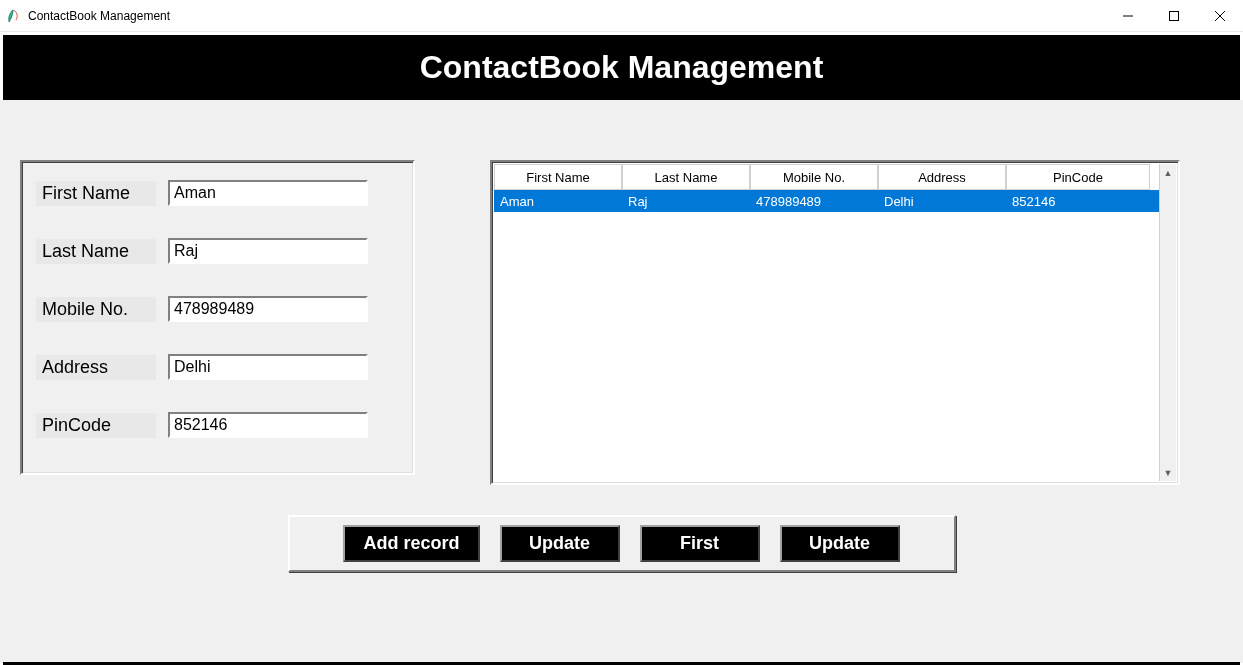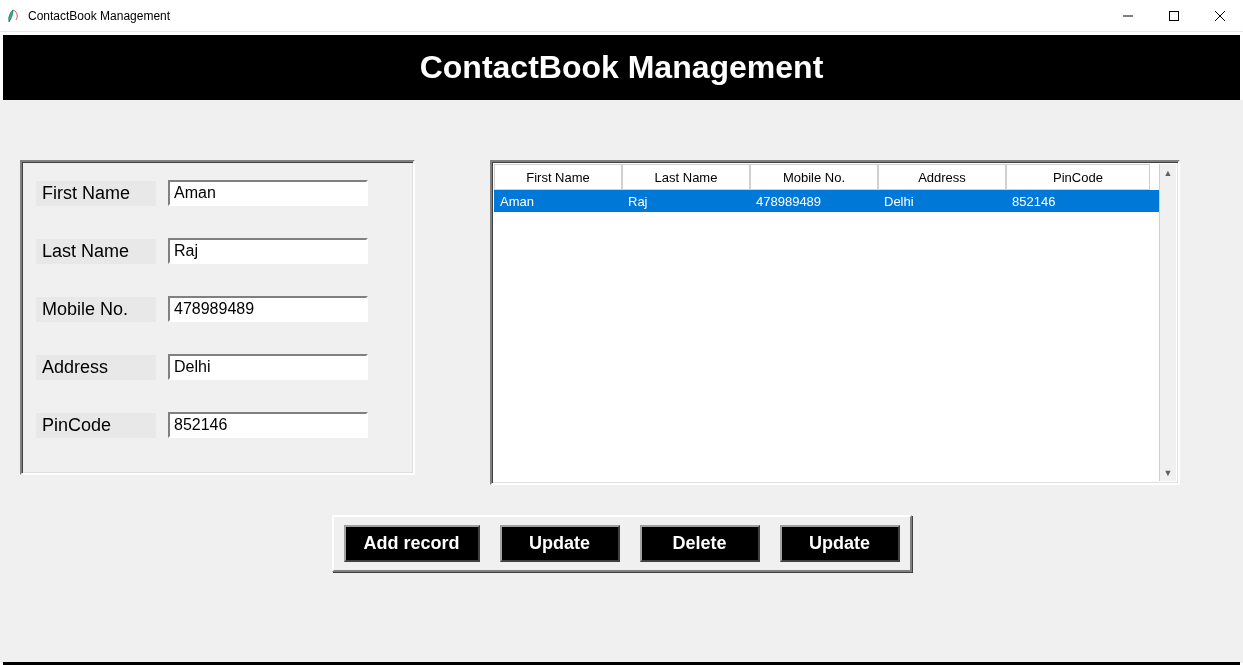--- a/index.html
+++ b/index.html
@@ -150,21 +150,21 @@
     .scroll-arrow {
       height: 17px;
       display: flex;
       align-items: center;
       justify-content: center;
       font-size: 9px;
       color: #606060;
     }
     .button-raised-frame {
       margin: 30px auto 0 auto;
-      width: 580px;
+      width: 668px;
       border: 2px solid;
       border-color: #ffffff #808080 #808080 #ffffff;
       box-shadow: 1px 1px 0 #404040;
       padding: 8px 10px;
       background: #f0f0f0;
       display: flex;
       gap: 20px;
       justify-content: center;
     }
     .action-btn {
@@ -270,18 +270,18 @@
         <div class="scroll-arrow">▲</div>
         <div class="scroll-arrow">▼</div>
       </div>
     </div>
 
   </div>
 
   <div class="button-raised-frame">
     <div class="action-btn">Add record</div>
     <div class="action-btn">Update</div>
-    <div class="action-btn">Delete</div>
+    <div class="action-btn">First</div>
     <div class="action-btn">Update</div>
   </div>
 </div>
 
 <div class="black-border"></div>
 
 </body></html>

